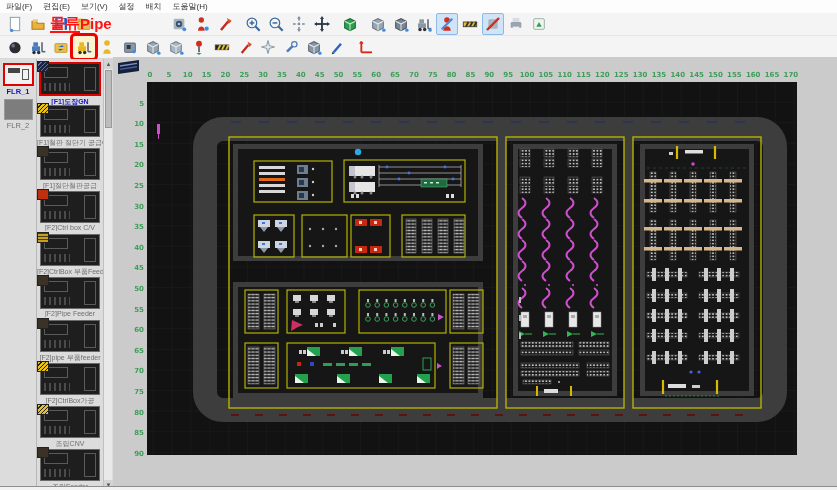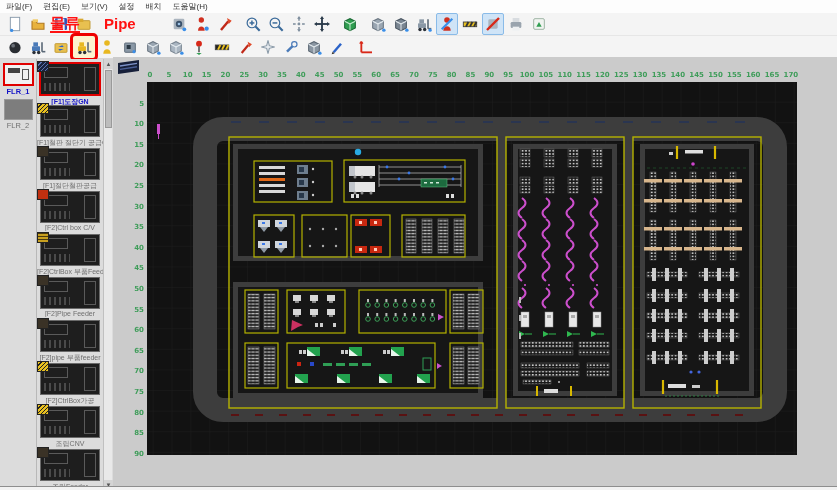--- a/index.html
+++ b/index.html
@@ -14,21 +14,21 @@
            background:#f4f4f4;padding-left:4px;}
   .tb1{top:13px;height:22px;border-bottom:1px solid #e6e6e6;}
   .tb2{top:36px;height:22px;border-bottom:1px solid #d8d8d8;}
   .icon{width:20px;height:20px;flex:0 0 auto;display:flex;align-items:center;justify-content:center;
         border:1px solid transparent;border-radius:2px;margin-right:1px;}
   .icon svg{display:block;}
   .icon.act{background:#cfe4f7;border-color:#8abbe8;}
   .icon.marked{box-shadow:0 0 0 3px #ee0000;background:#fdf3cf;}
   .mode-banner{position:absolute;left:50px;top:13px;height:21px;z-index:5;pointer-events:none;
                font-size:15px;font-weight:bold;color:#ff1212;display:flex;align-items:center;
-               text-shadow:0 0 1px rgba(255,255,255,.6);gap:24px;}
+               text-shadow:0 0 1px rgba(255,255,255,.6);}
   .mode-banner .ko{border-bottom:2px solid #ff1212;line-height:17px;}
   
   .sidebar{position:absolute;left:0;top:59px;width:127px;height:431px;background:#dcdcdc;display:flex;}
   .floors{width:37px;border-right:1px solid #b8b8b8;padding-top:4px;box-sizing:border-box;}
   .floor{margin:0 0 3px 0;text-align:center;}
   .floor-thumb{width:27px;height:19px;margin:0 auto;background:#f2f2f2;position:relative;border:1px solid #999;}
   .floor.sel .floor-thumb{border:2px solid #e00000;}
   .floor-thumb .m1{position:absolute;left:3px;top:3px;width:12px;height:5px;background:#444;}
   .floor-thumb .m2{position:absolute;left:17px;top:4px;width:5px;height:9px;border:1px solid #555;}
   .floor-thumb.plain{background:#7d7d7d;}

